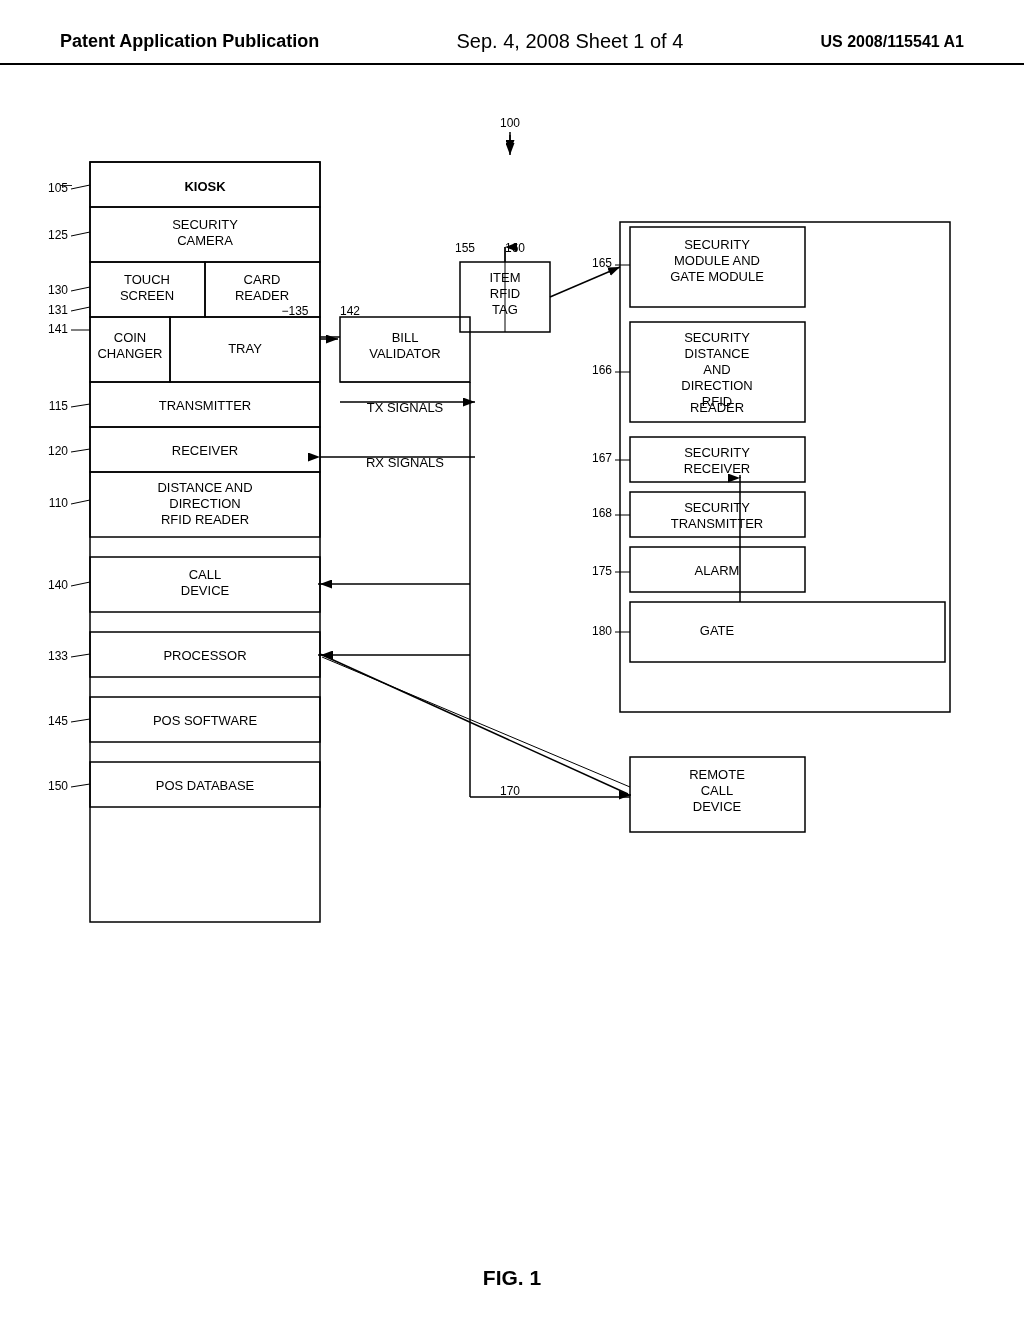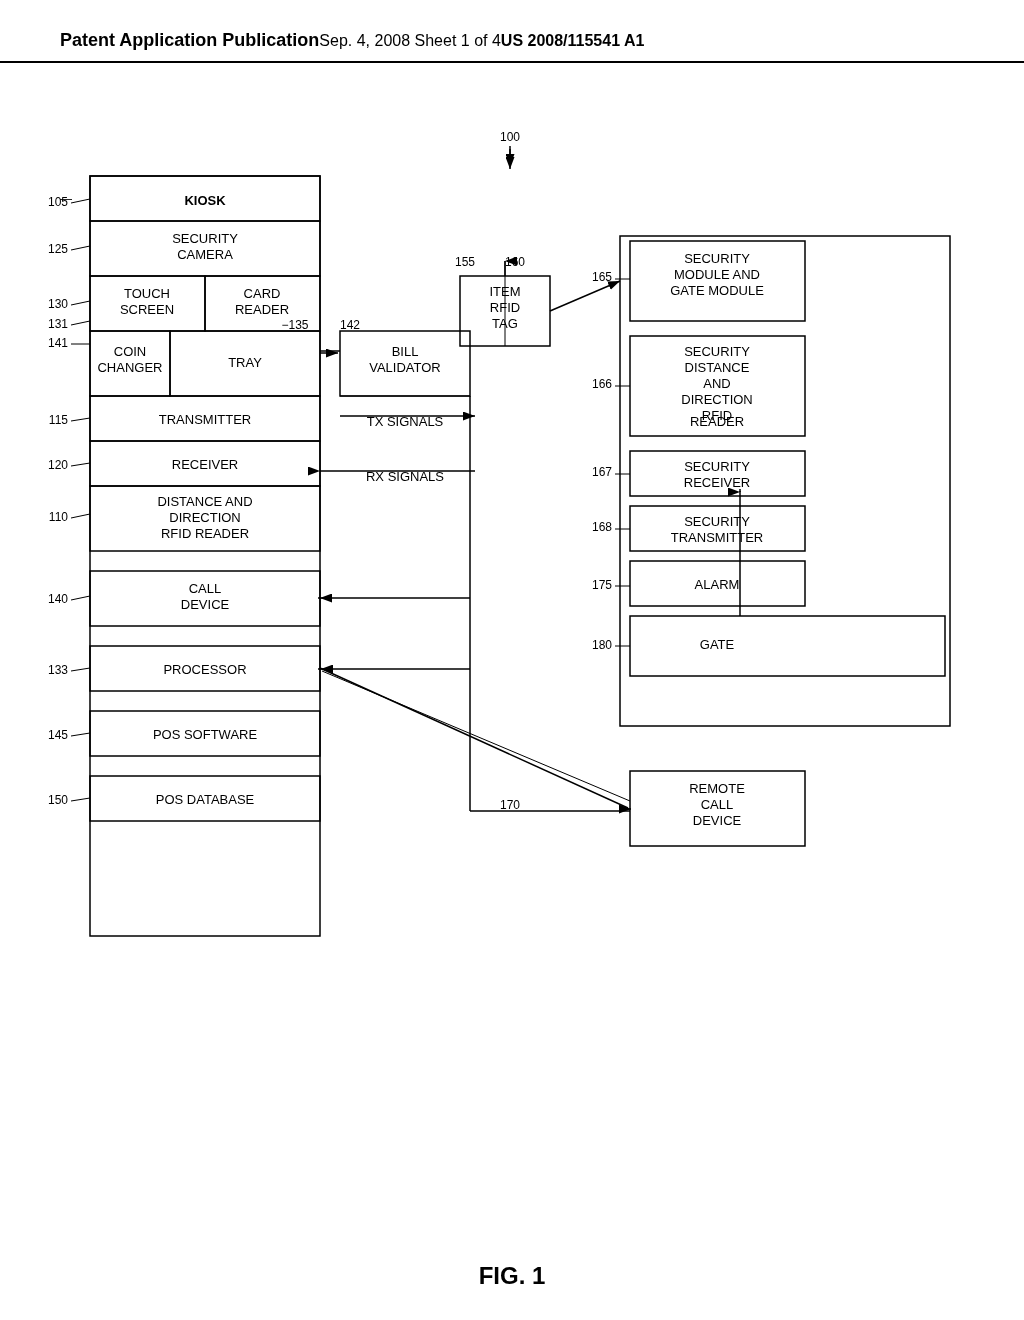--- a/index.html
+++ b/index.html
@@ -12,31 +12,32 @@
       overflow: hidden;
     }
     .page {
       width: 1024px;
       height: 1320px;
       position: relative;
       background: #fff;
     }
     .header {
       display: flex;
+      justify-content: space-between;
       align-items: center;
       padding: 30px 60px 10px 60px;
       border-bottom: 2px solid #000;
-      margin-bottom: 18px;
+      margin-bottom: 2px;
     }
     .header-left {
       font-weight: bold;
       font-size: 18px;
     }
     .header-center {
-      font-size: 16px;
+      font-size: 20px;
     }
     .header-right {
       font-size: 16px;
       font-weight: bold;
     }
     .diagram-area {
       position: relative;
       width: 100%;
       height: 1150px;
     }
@@ -45,21 +46,21 @@
       top: 0;
       left: 0;
       width: 1024px;
       height: 1200px;
     }
     .fig-label {
       position: absolute;
       bottom: 30px;
       left: 50%;
       transform: translateX(-50%);
-      font-size: 24px;
+      font-size: 21px;
       font-weight: bold;
     }
   </style>
 </head>
 <body>
 
 <div class="page">
   <div class="header">
     <span class="header-left">Patent Application Publication</span>
     <span class="header-center">Sep. 4, 2008   Sheet 1 of 4</span>

